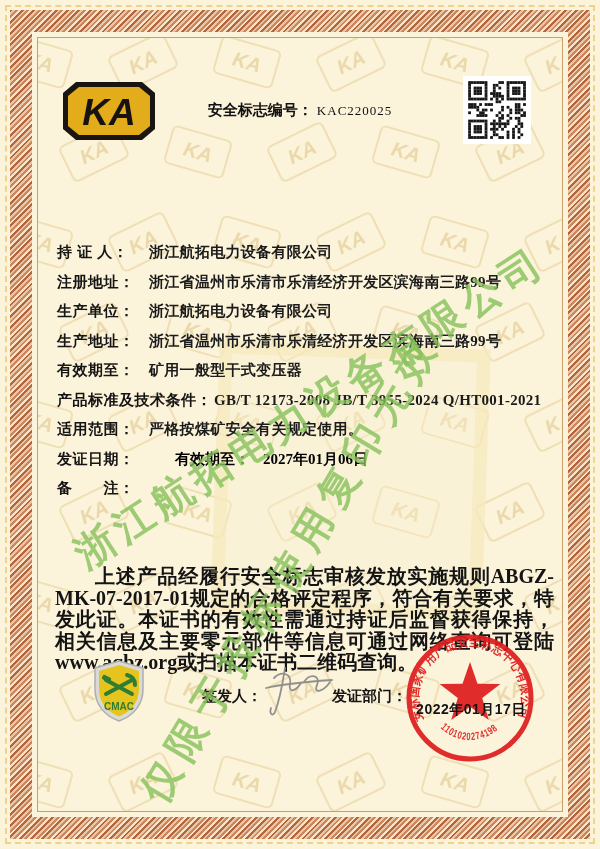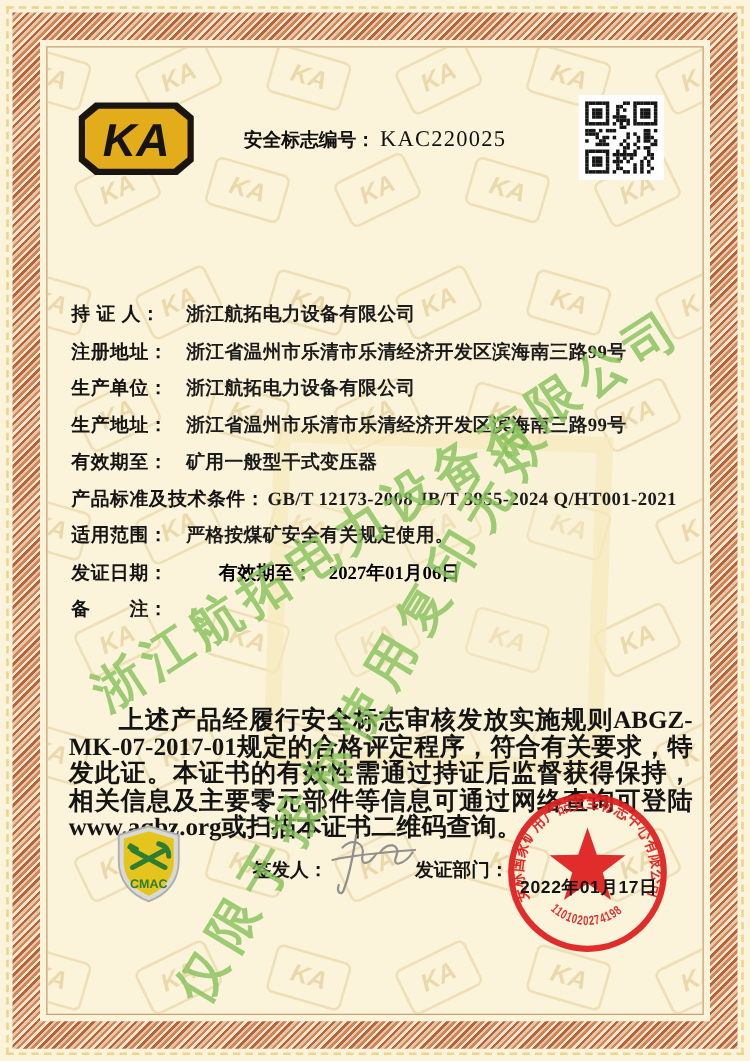--- a/index.html
+++ b/index.html
@@ -30,21 +30,21 @@
   .green-wm.l2{font-size:40px;letter-spacing:9px;left:10px;top:540px;width:560px;
         text-align:center;transform:rotate(-59deg);}
 
   .layer{position:absolute;inset:0;z-index:2;}
 
   
   .ka-badge{position:absolute;left:62px;top:81px;width:94px;height:60px;}
   .certno{position:absolute;left:120px;right:120px;top:101px;text-align:center;
         font-size:15px;color:#111;white-space:nowrap;}
   .certno .lbl{font-weight:700;}
-  .certno .val{font-family:"Liberation Serif",serif;font-size:18px;letter-spacing:1px;}
+  .certno .val{font-family:"Liberation Serif",serif;font-size:13px;letter-spacing:1px;}
   .qr{position:absolute;left:463px;top:76px;width:68px;height:68px;background:#fff;}
 
   .title{position:absolute;left:0;right:0;top:170px;text-align:center;font-size:35px;
         font-weight:900;letter-spacing:3px;color:#121212;
         font-family:"Liberation Serif",serif;}
 
   
   .fields{position:absolute;left:57px;right:42px;top:243px;}
   .frow{display:flex;align-items:baseline;margin-bottom:11.5px;line-height:17px;}
   .frow .lbl{flex:0 0 92px;font-size:15px;font-weight:700;color:#141414;letter-spacing:.5px;}

